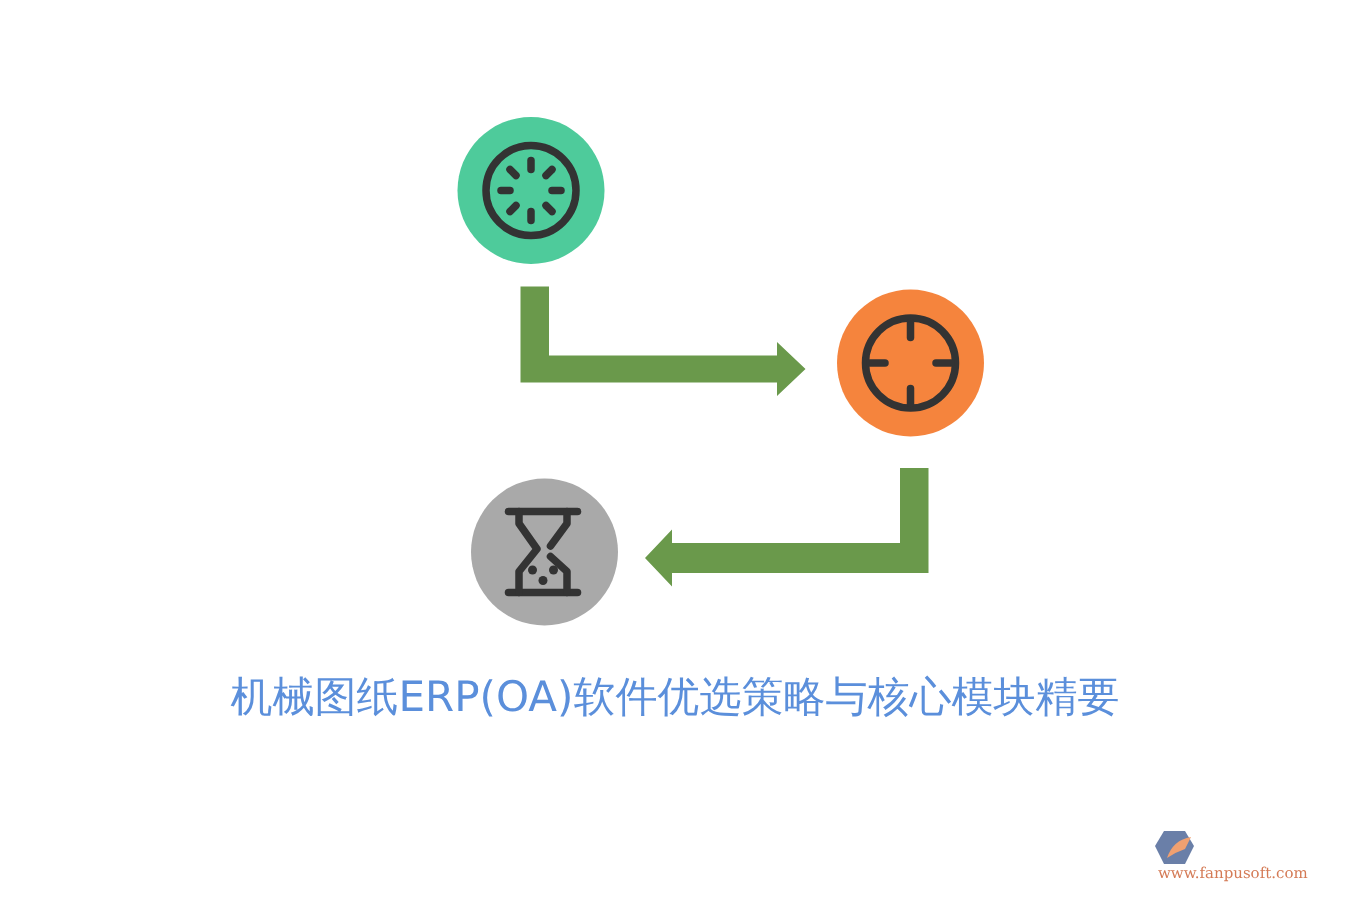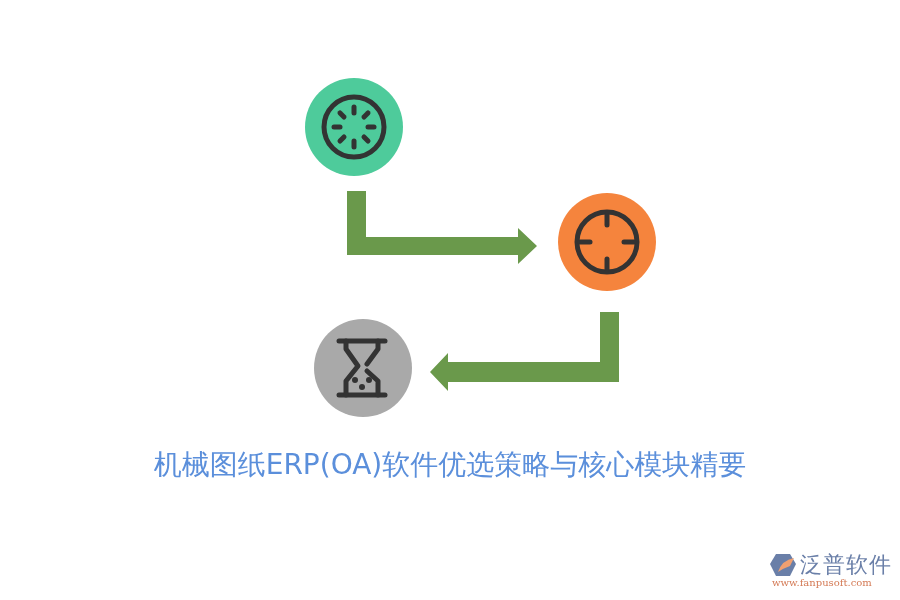--- a/index.html
+++ b/index.html
@@ -71,15 +71,14 @@
   </svg>
 </div>
 
 <div class="title">机械图纸ERP(OA)软件优选策略与核心模块精要</div>
 
 <div class="logo">
   <svg width="30" height="26" viewBox="0 0 30 26" style="position:absolute; left:0; top:2px;">
     <polygon points="8,2 22,2 28,12 22,24 8,24 2,12" fill="#6a7fa8"></polygon>
     <path d="M10 20 Q14 8 26 6 L22 14 Q16 16 10 20 Z" fill="#f0a070"></path>
   </svg>
-  <span class="logo-name">泛普软件</span>
   <span class="logo-url">www.fanpusoft.com</span>
 </div>
 
 </body></html>

